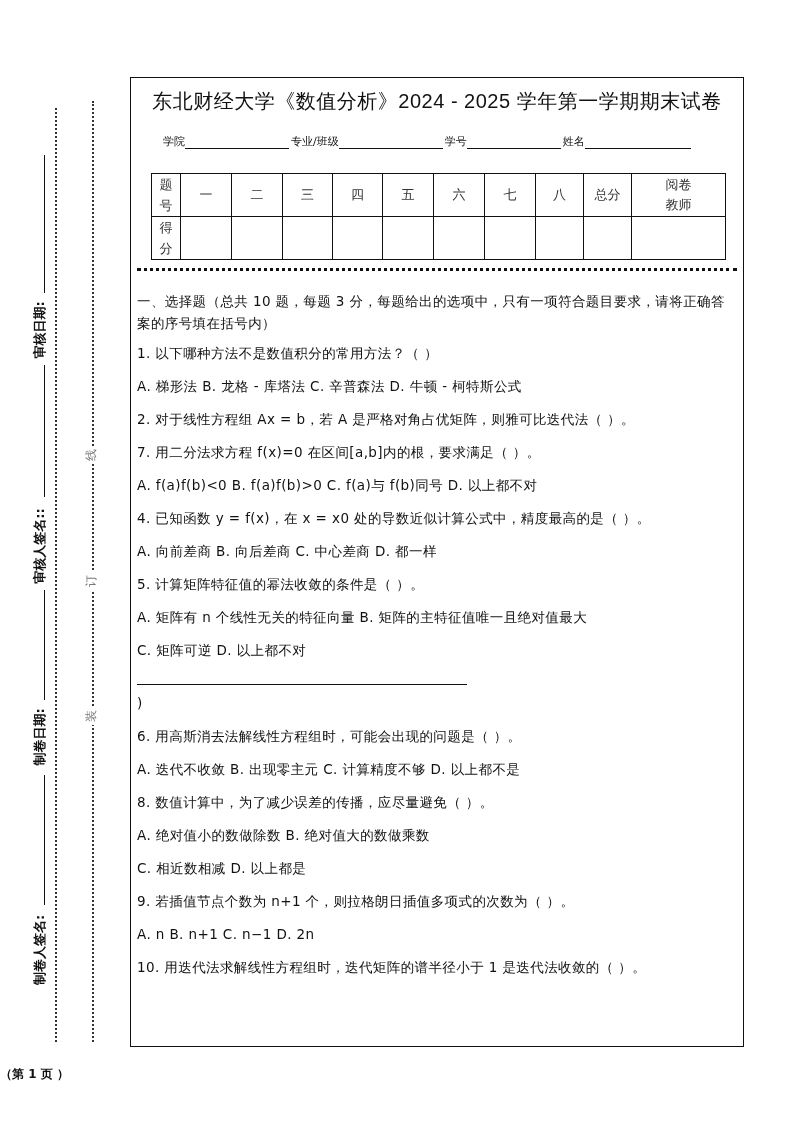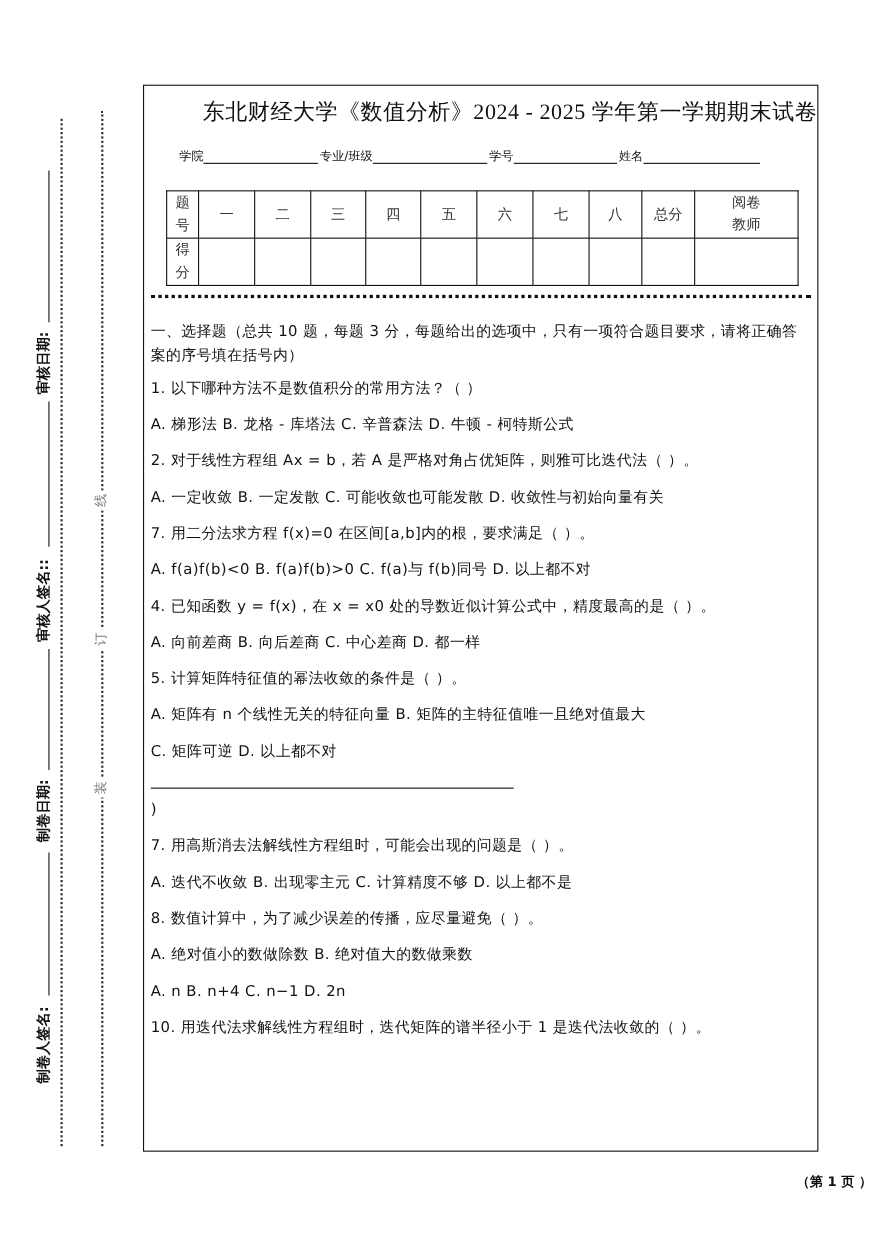--- a/index.html
+++ b/index.html
@@ -17,42 +17,42 @@
   .sig-line { position: absolute; left: 44px; width: 0; border-left: 1px solid #111; }
   .sig-label { position: absolute; left: 25px; width: 30px; font-weight: bold; font-size: 13px;
                white-space: nowrap; transform: rotate(-90deg); transform-origin: center center;
                display: flex; align-items: center; justify-content: center; }
   .sig-label span { display: inline-block; }
 
   
   .frame { position: absolute; left: 130px; top: 77px; width: 614px; height: 970px;
            border: 1.5px solid #111; box-sizing: border-box; }
 
-  .title { position: absolute; left: 0; right: 0; top: 10px; text-align: right;
-           font-family: Liberation Serif, serif; font-size: 20px; letter-spacing: 0.5px; }
+  .title { position: absolute; left: 0; right: 0; top: 10px; text-align: center;
+           font-family: Liberation Sans, sans-serif; font-size: 20px; letter-spacing: 0.5px; }
 
   .info-row { position: absolute; left: 32px; top: 56px; font-size: 11px; display: flex; align-items: flex-end; }
   .info-row .lbl { white-space: nowrap; }
   .info-row .blank { border-bottom: 1px solid #111; height: 12px; margin-right: 2px; }
 
   table.score { position: absolute; left: 20px; top: 95px; border-collapse: collapse; }
   table.score td { border: 1px solid #111; text-align: center; vertical-align: middle;
                    font-family: "DejaVu Serif", "Liberation Serif", serif; font-size: 13px; color: #333; padding: 0; }
   table.score td.hdr { font-size: 13px; line-height: 21px; width: 28px; }
   table.score tr { height: 42px; }
 
   .sep { position: absolute; left: 6px; right: 6px; top: 190px; border-top: 3px dotted #111; }
 
   .content { position: absolute; left: 6px; right: 6px; top: 212px; font-size: 13.5px;
              font-family: "DejaVu Sans", "Liberation Sans", sans-serif; }
   .content .line { height: 33px; line-height: 20px; white-space: nowrap; letter-spacing: 0.4px; }
   .content .section { line-height: 22px; white-space: normal; height: auto; margin-bottom: 9px; }
   .content .rule { display: inline-block; vertical-align: middle; border-top: 1px solid #111; width: 330px; margin-left: 0; }
 
-  .footer { position: absolute; top: 1066px; left: 0; width: 793px; text-align: right; font-size: 12px; font-weight: bold; }
+  .footer { position: absolute; top: 1066px; left: 0; width: 793px; text-align: left; font-size: 12px; font-weight: bold; }
 </style>
 </head>
 <body>
 
 <div class="dotline dot-left"></div>
 <div class="dotline dot-right"></div>
 <div class="bind-mark" style="top:444px;">线</div>
 <div class="bind-mark" style="top:570px;">订</div>
 <div class="bind-mark" style="top:705px;">装</div>
 
@@ -120,40 +120,41 @@
 
   <div class="sep"></div>
 
   <div class="content">
     <div class="line section">一、选择题（总共 10 题，每题 3 分，每题给出的选项中，只有一项符合题目要求，请将正确答案的序号填在括号内）</div>
 
     <div class="line">1. 以下哪种方法不是数值积分的常用方法？（ ）</div>
     <div class="line">A. 梯形法  B. 龙格 - 库塔法  C. 辛普森法  D. 牛顿 - 柯特斯公式</div>
 
     <div class="line">2. 对于线性方程组 Ax = b，若 A 是严格对角占优矩阵，则雅可比迭代法（  ）。</div>
-    <div class="line">A. 一定收敛  B. 一定发散  C. 可能收敛也可能发散  D. 收敛性与初始向量有关</div>
 
     <div class="line">7. 用二分法求方程 f(x)=0 在区间[a,b]内的根，要求满足（  ）。</div>
     <div class="line">A. f(a)f(b)&lt;0  B. f(a)f(b)&gt;0  C. f(a)与 f(b)同号  D. 以上都不对</div>
 
     <div class="line">4. 已知函数 y = f(x)，在 x = x0 处的导数近似计算公式中，精度最高的是（  ）。</div>
     <div class="line">A. 向前差商  B. 向后差商  C. 中心差商  D. 都一样</div>
 
     <div class="line">5. 计算矩阵特征值的幂法收敛的条件是（  ）。</div>
     <div class="line">A. 矩阵有 n 个线性无关的特征向量  B. 矩阵的主特征值唯一且绝对值最大</div>
     <div class="line">C. 矩阵可逆  D. 以上都不对</div>
 
     <div class="line" style="height:20px;"><span class="rule"></span></div>
     <div class="line">)</div>
 
-    <div class="line">7. 用高斯消去法解线性方程组时，可能会出现的问题是（  ）。</div>
+    <div class="line">6. 用高斯消去法解线性方程组时，可能会出现的问题是（  ）。</div>
     <div class="line">A. 迭代不收敛  B. 出现零主元  C. 计算精度不够  D. 以上都不是</div>
 
     <div class="line">8. 数值计算中，为了减少误差的传播，应尽量避免（  ）。</div>
     <div class="line">A. 绝对值小的数做除数  B. 绝对值大的数做乘数</div>
+    <div class="line">C. 相近数相减  D. 以上都是</div>
 
-    <div class="line">A. n  B. n+4  C. n−1  D. 2n</div>
+    <div class="line">9. 若插值节点个数为 n+1 个，则拉格朗日插值多项式的次数为（  ）。</div>
+    <div class="line">A. n  B. n+1  C. n−1  D. 2n</div>
 
     <div class="line">10. 用迭代法求解线性方程组时，迭代矩阵的谱半径小于 1 是迭代法收敛的（  ）。</div>
   </div>
 </div>
 
 <div class="footer">（第 1 页 ）</div>
 
 </body></html>

